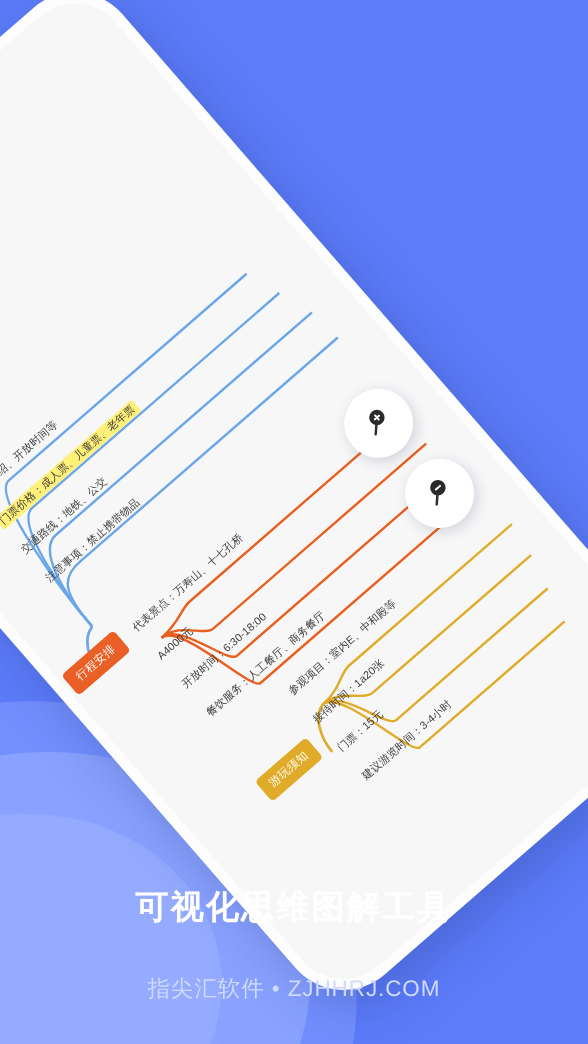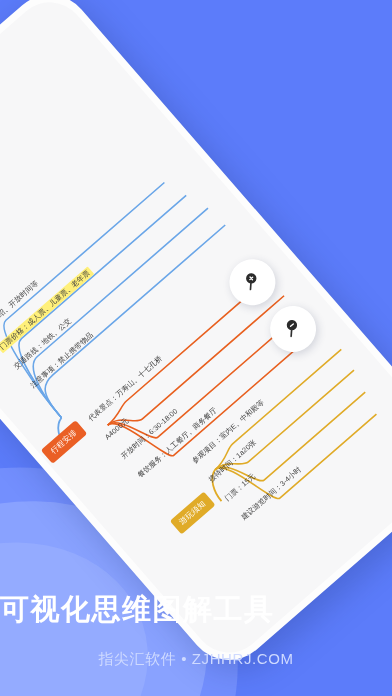--- a/index.html
+++ b/index.html
@@ -136,22 +136,23 @@
   }
   .badge.b-orange { background: #ea5f25; }
   .badge.b-gold   { background: #e0ab28; }
 
   
   #headline {
     position: absolute;
     left: 0;
     right: 0;
     top: 590px;
+    text-align: center;
     color: #ffffff;
-    font-size: 29px;
+    font-size: 22px;
     font-weight: bold;
     letter-spacing: 1.5px;
     z-index: 20;
   }
   #subline {
     position: absolute;
     left: 0;
     right: 0;
     top: 650px;
     text-align: center;

